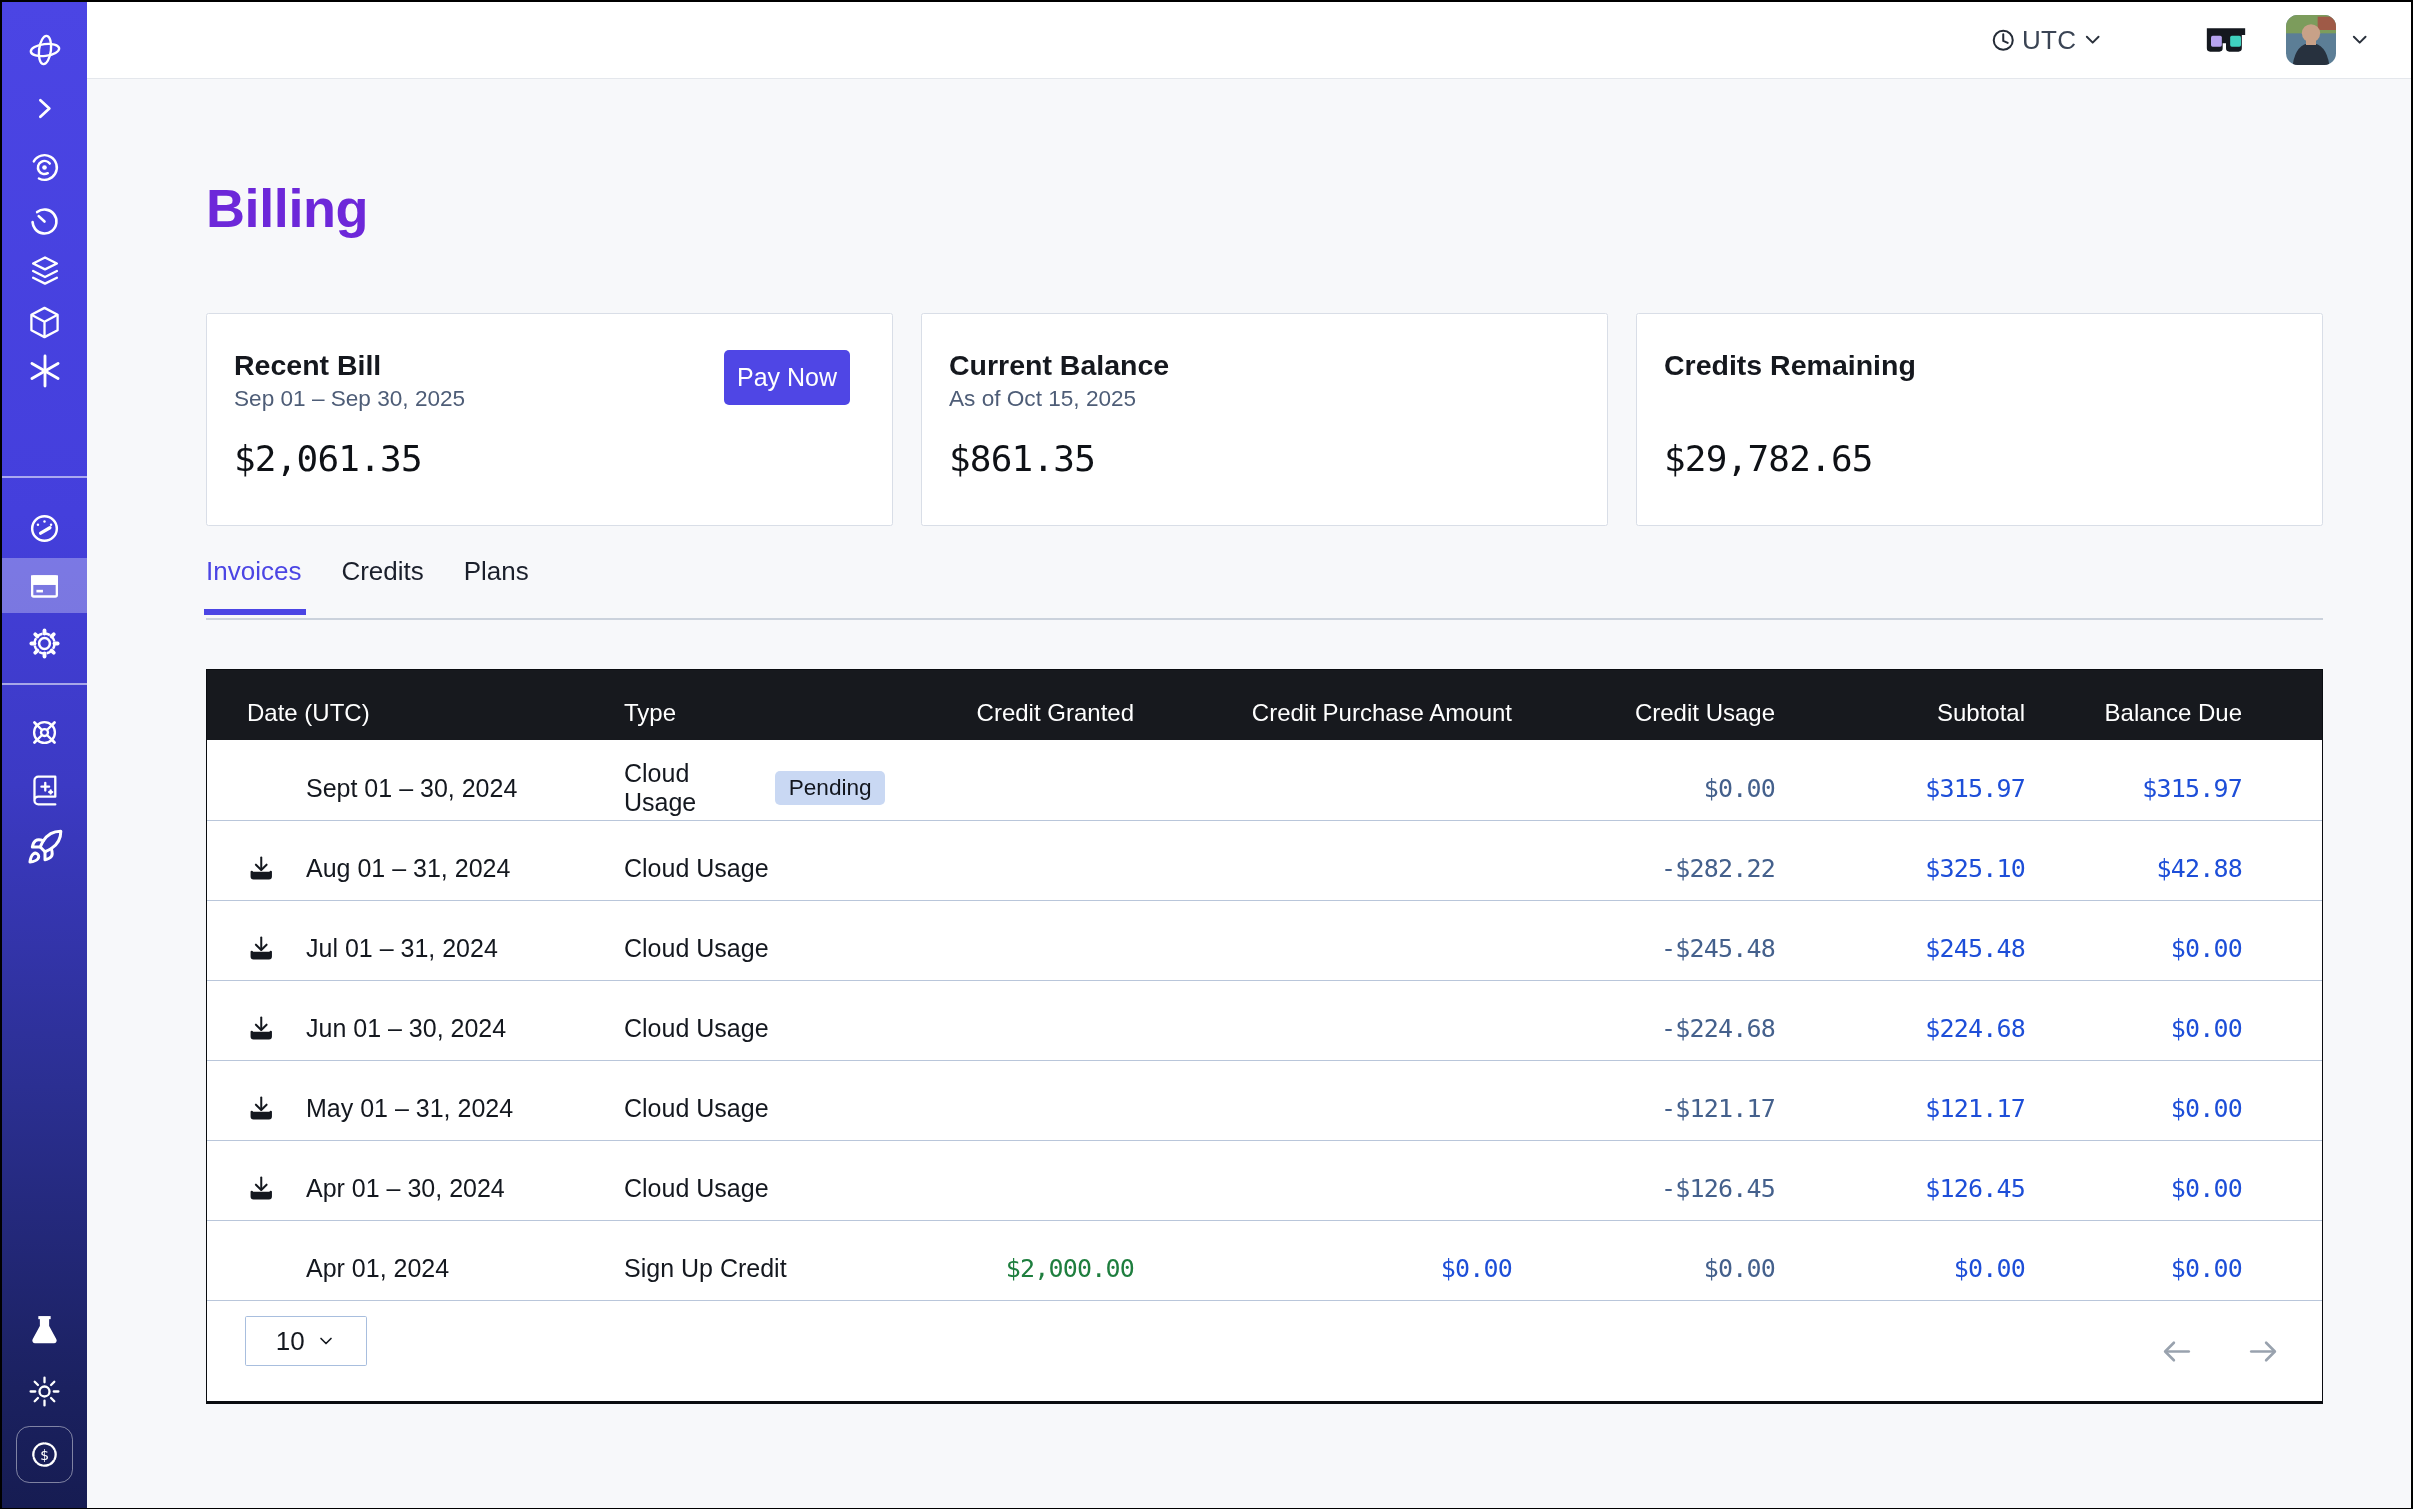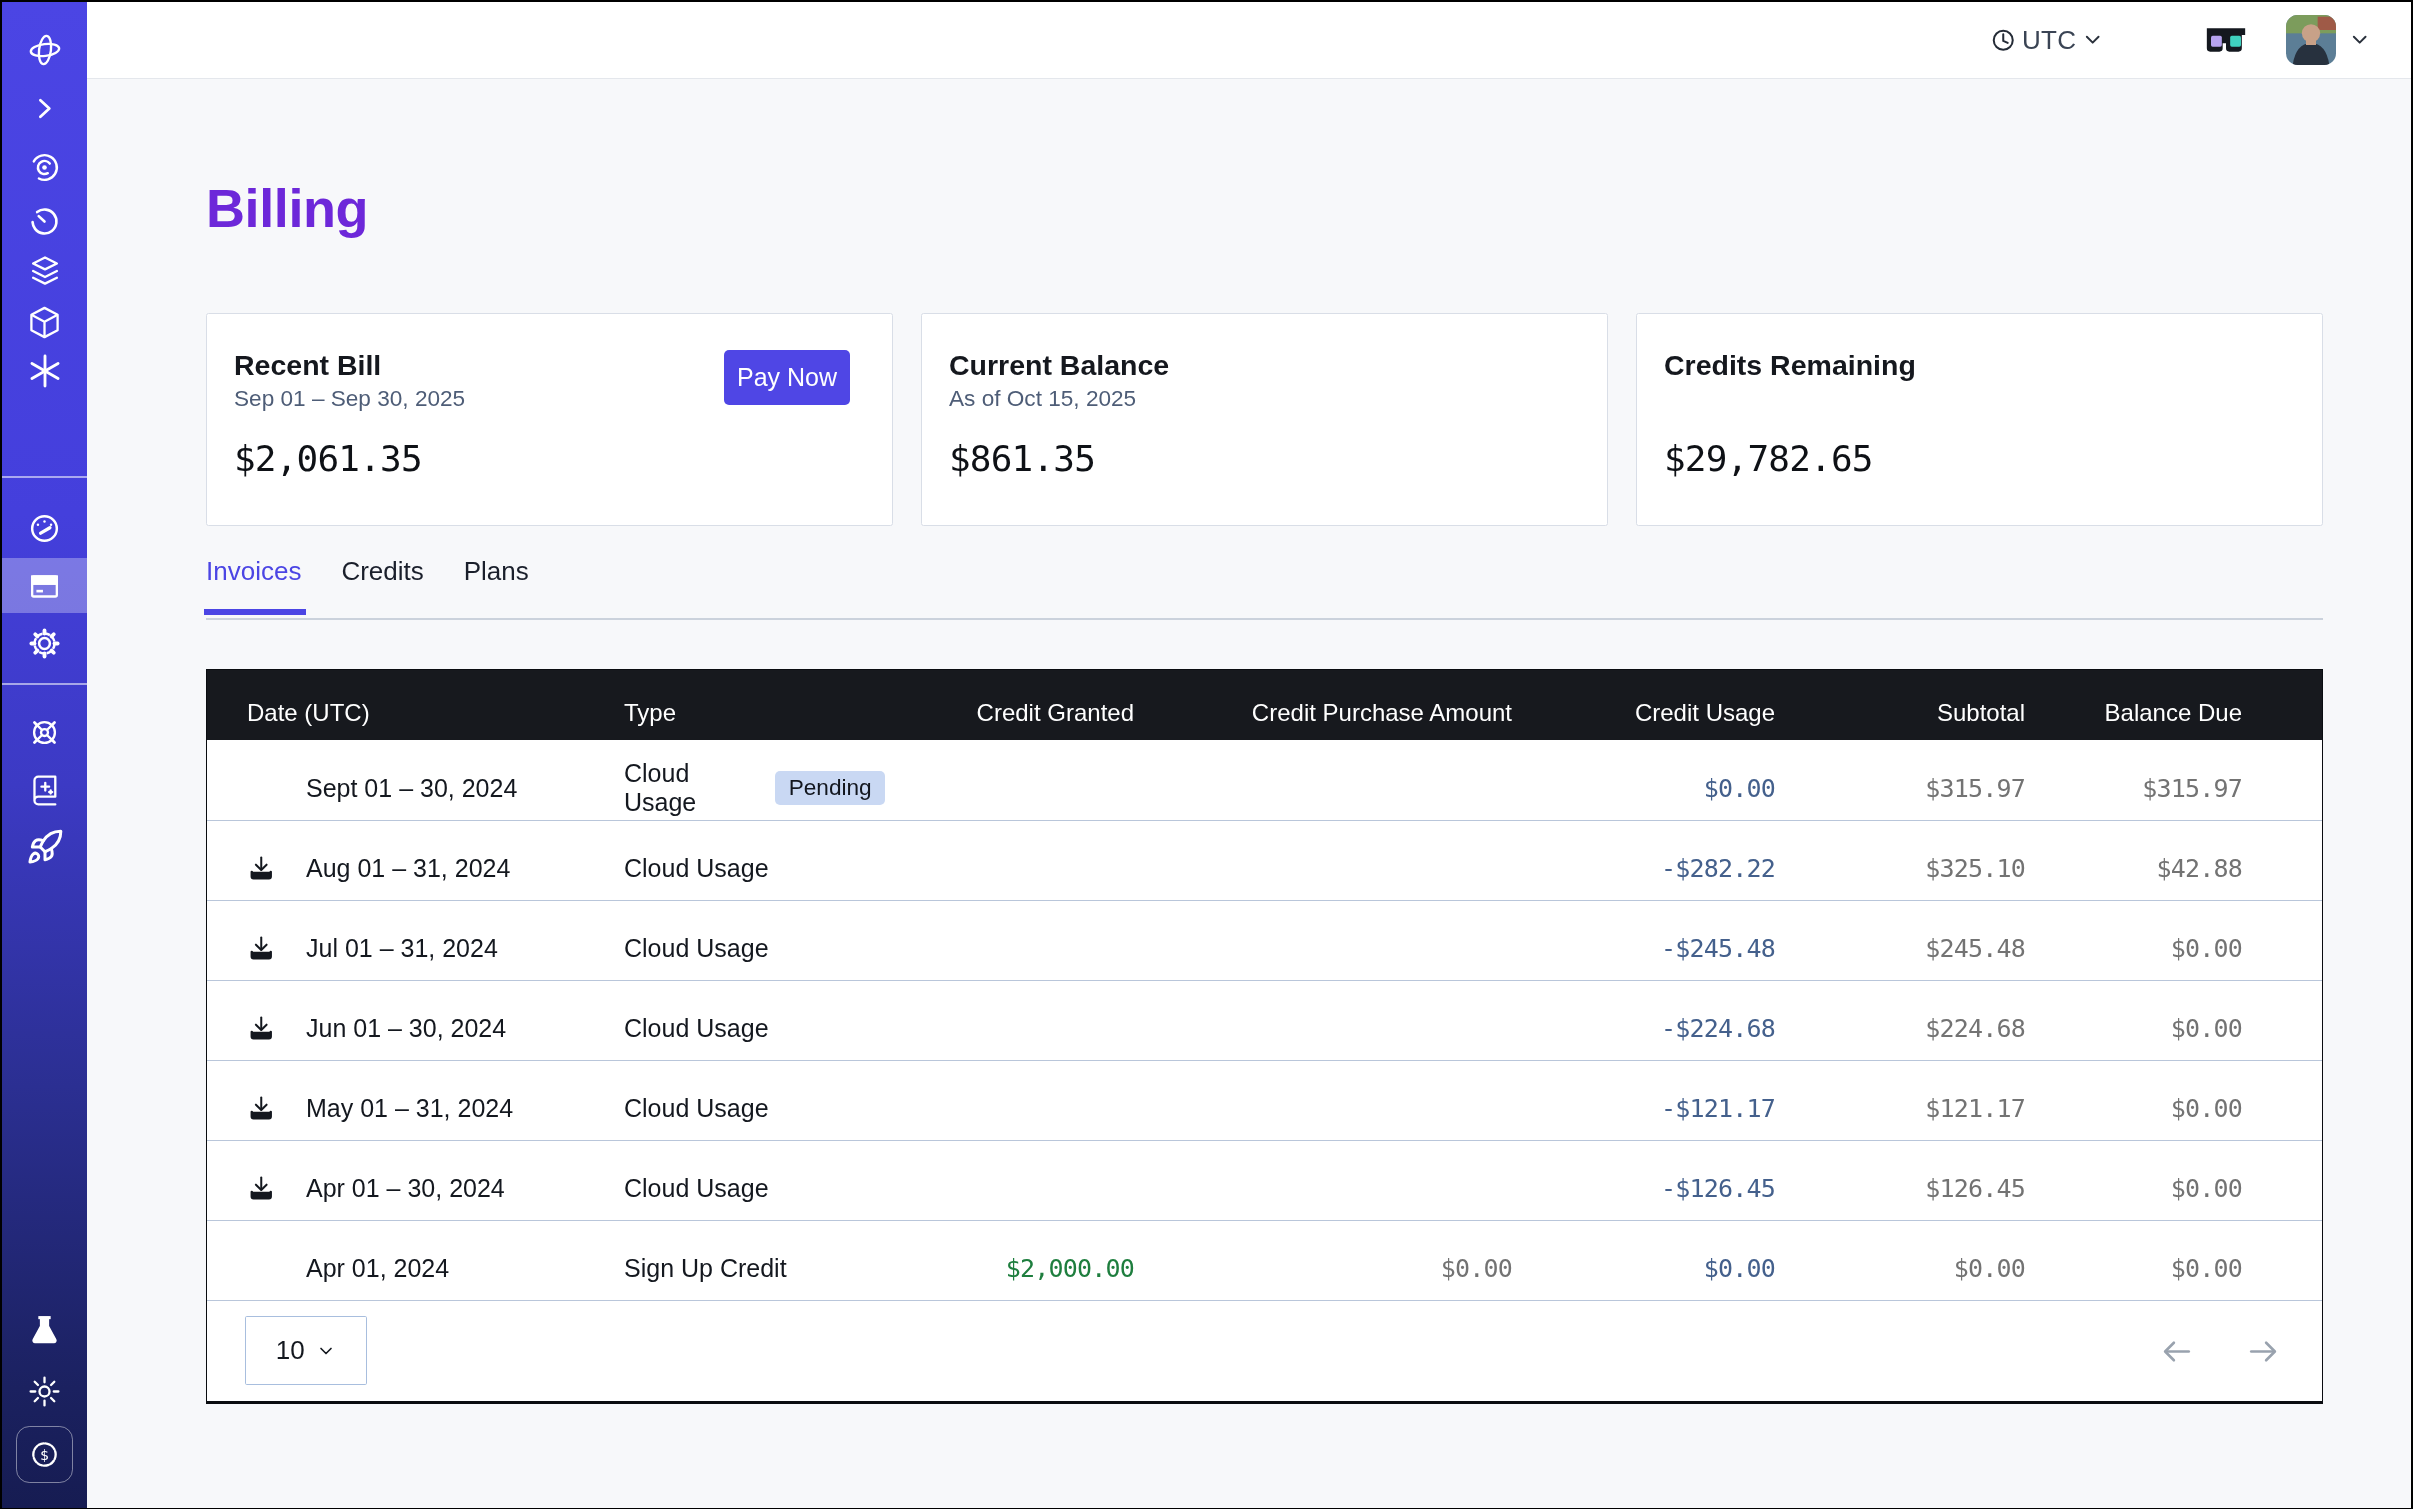--- a/index.html
+++ b/index.html
@@ -47,30 +47,30 @@
   
   .invoice-table{margin-top:49px;background:#fff;border:1.7px solid #0A0C10;border-bottom-width:3.3px;box-sizing:border-box;}
   .thead{height:70px;background:#17191E;color:#fff;}
   .grid-row{display:grid;grid-template-columns:377px 261px 249px 378px 263px 250px 217px;
             align-items:center;padding:16px 82px 0 40px;box-sizing:border-box;}
   .thead .hcell{font-size:24px;font-weight:400;}
   .trow{height:80px;border-top:1.7px solid #B9C6DA;font-size:25px;color:#14181F;}
   .trow:first-of-type{border-top:none;}
   .cell-left{text-align:left;}
   .cell-right{text-align:right;}
-  .num{font-family:"DejaVu Sans Mono",monospace;font-size:25px;letter-spacing:-0.8px;color:#737373;}
+  .num{font-family:"DejaVu Sans Mono",monospace;font-size:25px;letter-spacing:-0.8px;color:#1d4ed8;}
   .num.blue{color:#44608C;}
   .num.green{color:#1E7E3E;}
   .date-cell{display:flex;align-items:center;}
   .dl-box{width:59px;display:flex;align-items:center;}
   .type-cell{display:flex;align-items:center;}
   .pending-badge{margin-left:20px;background:#C9D8F3;color:#12161E;font-size:22.6px;padding:5.9px 13.4px;border-radius:5px;line-height:1;}
 
   .pagination{position:relative;height:100px;border-top:1.7px solid #B9C6DA;}
-  .page-size{position:absolute;left:38px;top:15px;width:122px;height:69px;border:1.7px solid #A8BEDE;border-radius:1.7px;
+  .page-size{position:absolute;left:38px;top:15px;width:122px;height:50px;border:1.7px solid #A8BEDE;border-radius:1.7px;
              background:#fff;box-sizing:border-box;display:flex;align-items:center;justify-content:center;gap:11.7px;
              font-size:26px;color:#14181F;cursor:pointer;}
   .pag-arrows{position:absolute;right:35px;top:0;height:100%;display:flex;align-items:center;gap:40px;}
   .pag-btn{width:47px;height:47px;display:flex;align-items:center;justify-content:center;cursor:pointer;}
 </style>
 </head>
 <body>
 
 <div class="page">
 

